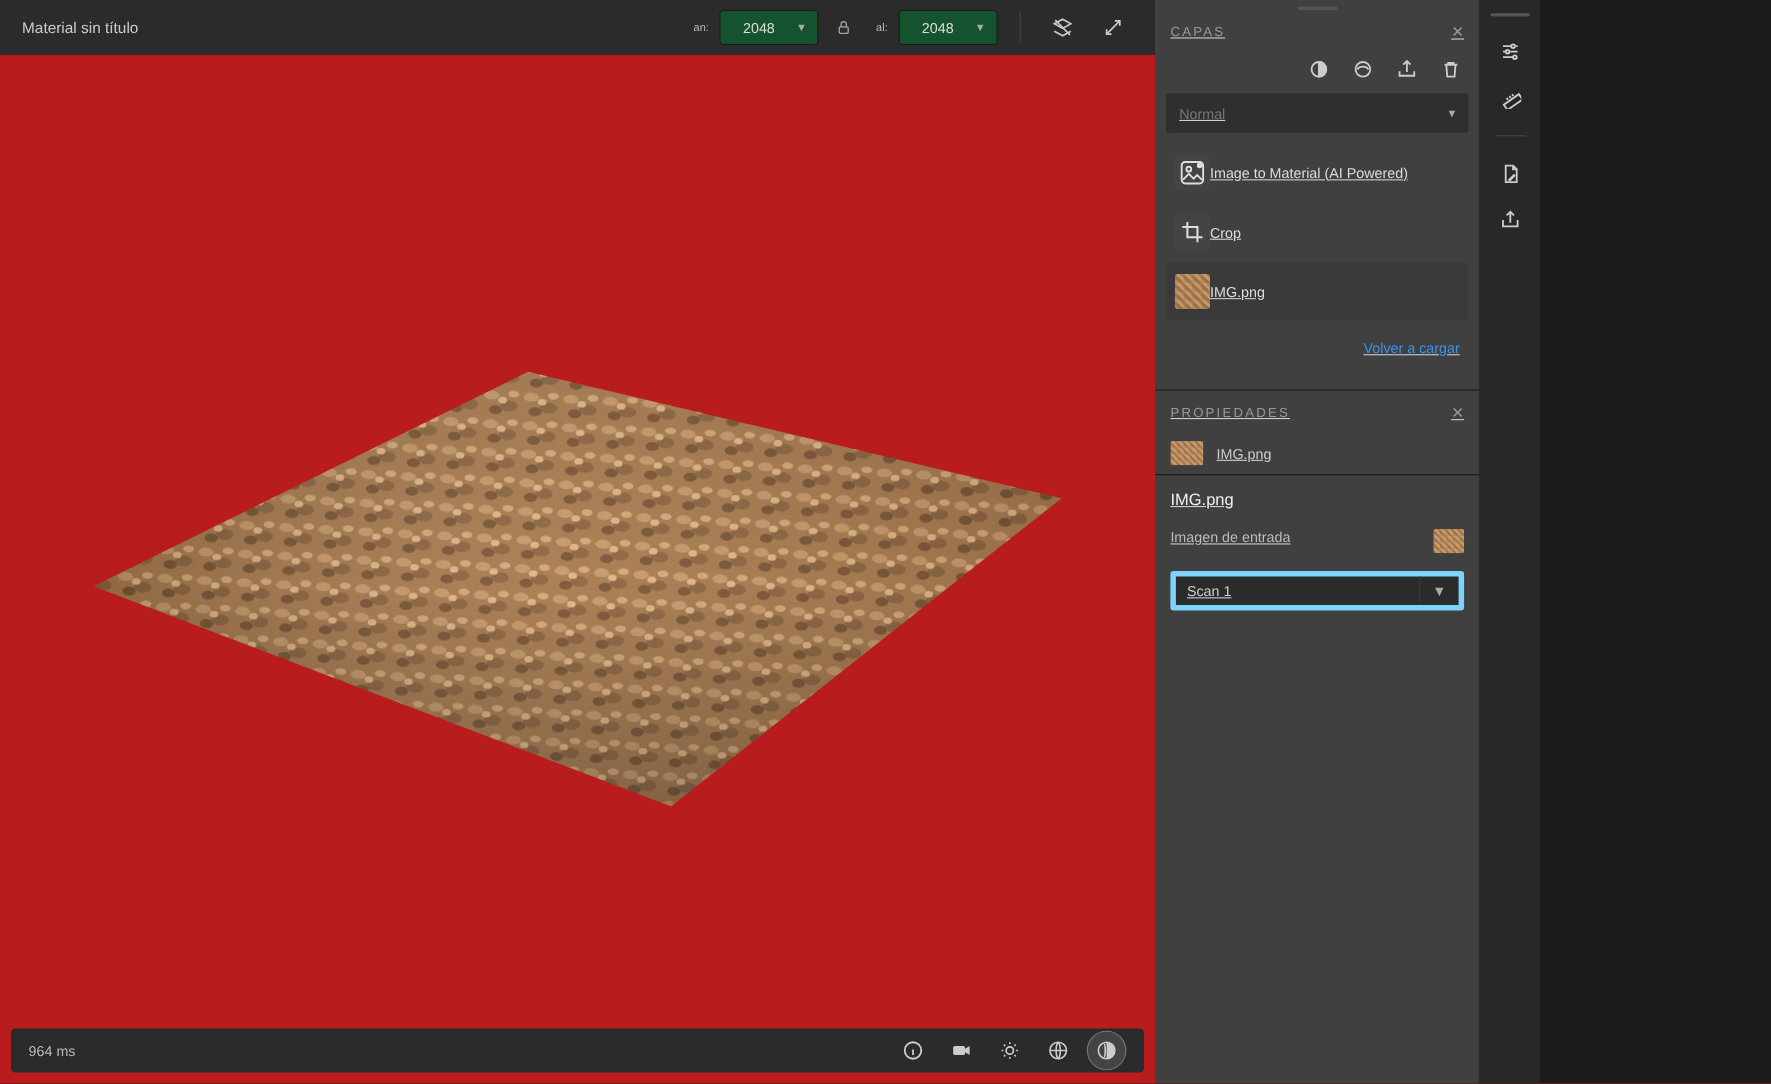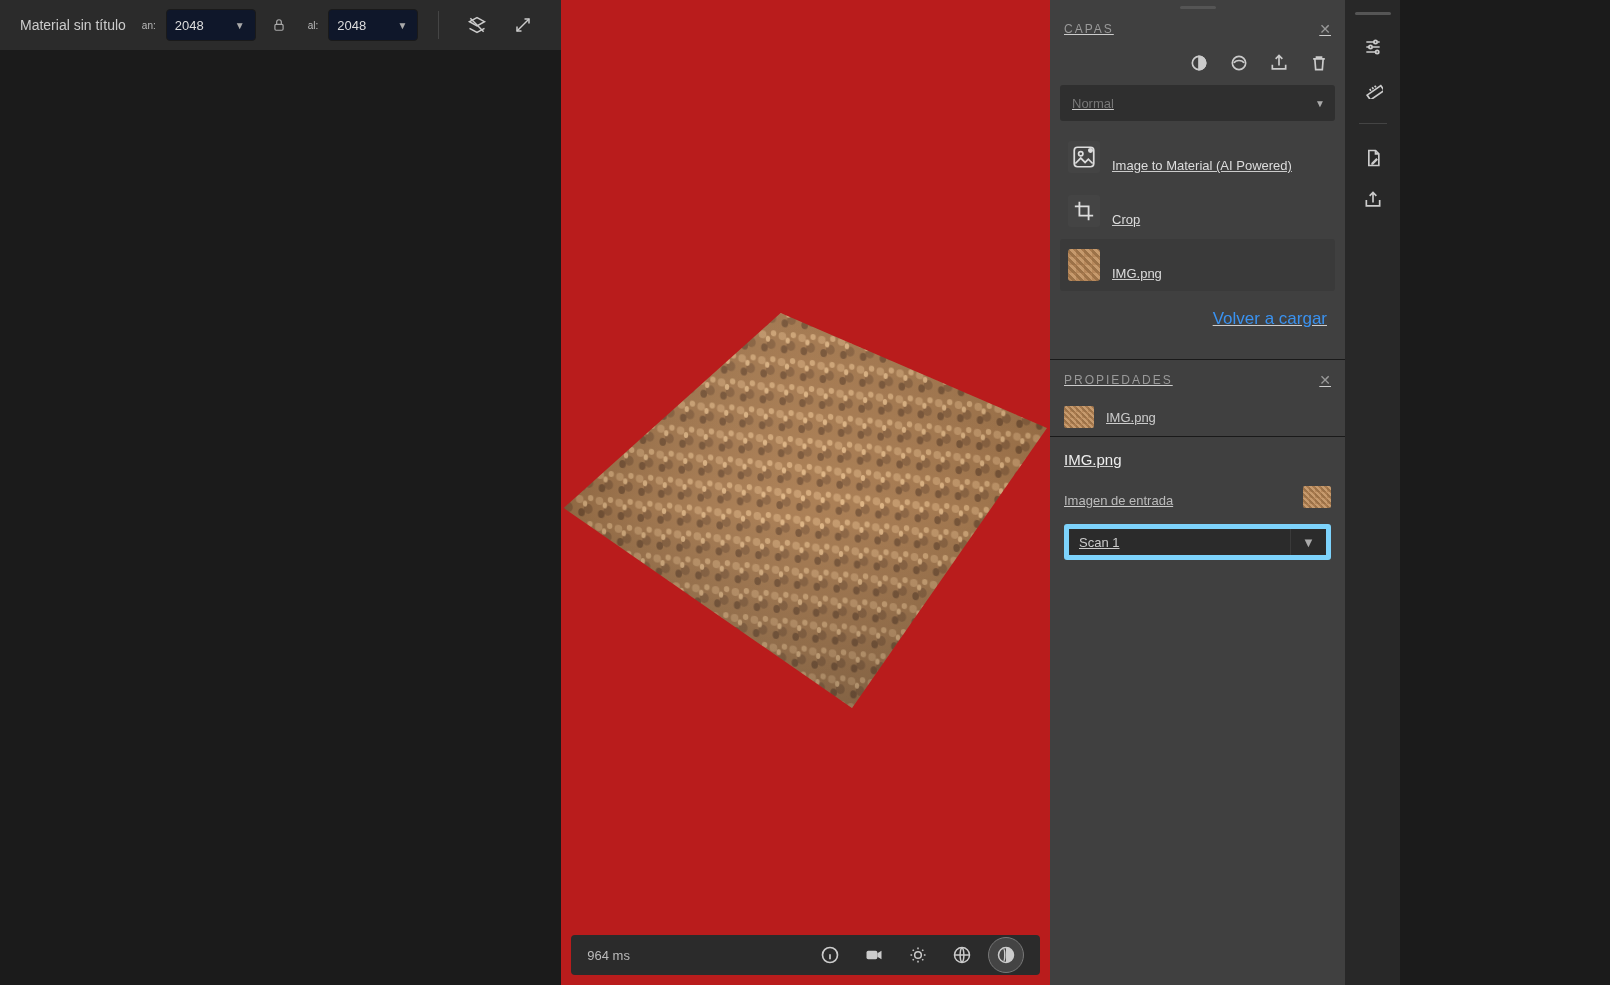--- a/index.html
+++ b/index.html
@@ -1,21 +1,21 @@
 <!DOCTYPE html>
 <html><head>
 <meta charset="utf-8">
 <style>
 * { margin:0; padding:0; box-sizing:border-box; font-family:-apple-system,Segoe UI,Arial,sans-serif; }
 body { background:#1b1b1b; color:#ccc; width:1610px; height:985px; overflow:hidden; font-size:13px; display:flex; }
-.main-wrap { width:1050px; display:flex; flex-direction:row; position:relative; }
+.main-wrap { width:1050px; display:flex; flex-direction:column; position:relative; }
 .topbar { height:50px; background:#2b2b2b; display:flex; align-items:center; padding:0 20px; gap:10px; }
 .title { flex:1; color:#ccc; font-size:14px; }
 .lbl { color:#bbb; font-size:10px; margin-left:6px;}
-.res-sel { width:90px; height:32px; background:#0f172a; border:1px solid #1a1a1a; border-radius:4px; color:#ddd; display:flex; align-items:center; padding:0 8px; position:relative; cursor:pointer;}
+.res-sel { width:90px; height:32px; background:#14532d; border:1px solid #1a1a1a; border-radius:4px; color:#ddd; display:flex; align-items:center; padding:0 20px; position:relative; cursor:pointer;}
 .chev { position:absolute; right:10px; color:#aaa; font-size:10px;}
 .lock-ico { width:22px; height:22px; display:flex; align-items:center; justify-content:center; color:#aaa; margin:0 2px;}
 .vsep { width:1px; height:28px; background:#454545; margin:0 10px;}
 .tbtn { width:36px; height:36px; display:flex; align-items:center; justify-content:center; color:#ccc; cursor:pointer; border-radius:3px;}
 .viewport { flex:1; background:#b91c1c; position:relative; display:flex; align-items:center; justify-content:center; overflow:hidden;}
 .plane { width:890px; height:410px; position:relative; transform:translateY(20px);}
 .plane svg { width:100%; height:100%; }
 .statusbar { position:absolute; bottom:10px; left:10px; right:10px; height:40px; background:#2b2b2b; border-radius:4px; display:flex; align-items:center; padding:0 16px; gap:8px;}
 .ms { flex:1; color:#bbb;}
 .sbtn { width:36px; height:36px; display:flex; align-items:center; justify-content:center; color:#ccc; border-radius:50%; cursor:pointer;}
@@ -23,31 +23,31 @@
 .rightpanel { width:295px; background:#404040; display:flex; flex-direction:column;text-decoration:underline;}
 .grip { display:flex; justify-content:center; padding:6px 0;}
 .grip span{width:36px;height:3px;background:#555;border-radius:2px;}
 .sec-head { display:flex; align-items:center; padding:6px 14px 10px 14px;}
 .sec-title { flex:1; color:#999; font-size:12px; letter-spacing:2px;}
 .close-x { color:#999; cursor:pointer; font-size:14px;}
 .lay-tools { display:flex; justify-content:flex-end; gap:16px; padding:4px 14px 10px 14px;}
 .ltool { width:24px; height:24px; display:flex; align-items:center; justify-content:center; color:#ccc; cursor:pointer;}
 .blend { margin:0 10px 10px 10px; height:36px; background:#2f2f2f; border-radius:3px; display:flex; align-items:center; padding:0 12px; position:relative; color:#777;}
 .layer-list { padding:0 10px;}
-.layer { display:flex; align-items:flex-end; gap:12px; padding:10px 8px; border-radius:3px; cursor:pointer; color:#ddd; margin-bottom:2px;}
+.layer { display:flex; align-items:center; padding:10px 8px; border-radius:3px; cursor:pointer; color:#ddd; margin-bottom:2px;}
 .layer.sel{background:#3a3a3a;}
 .thumb { width:32px; height:32px; background:#444; border-radius:3px; display:flex; align-items:center; justify-content:center; overflow:hidden;}
 .reload { text-align:right; padding:16px 18px 30px 18px;}
-.reload a{color:#3a92f0; text-decoration:none; font-size:17px; cursor:pointer;}
+.reload a{color:#3a92f0; text-decoration:none; font-size:13px; cursor:pointer;}
 .divider { height:1px; background:#1a1a1a;}
 .prop-sec { padding-top:6px;}
 .prop-row { display:flex; align-items:center; gap:12px; padding:8px 14px;}
 .prop-thumb { width:30px; height:22px; background:#b8895c; border-radius:2px;}
 .prop-title { padding:14px 14px 8px 14px; font-size:15px; color:#eee;}
-.prop-field { padding:10px 14px; display:flex; align-items:flex-end;}
+.prop-field { padding:10px 14px; display:flex; align-items:flex-start;}
 .prop-field .flabel{flex:1; color:#bbb;}
 .mini-thumb{width:28px;height:22px;background:#b8895c;border-radius:2px;}
 .sel-box { margin:6px 14px 14px 14px; height:36px; background:#2b2b2b; border:5px solid #7dd3fc; border-radius:3px; display:flex; align-items:center; padding:0 10px; position:relative; color:#ccc;}
 .sel-box .schev{position:absolute;right:0;top:0;bottom:0;width:36px;border-left:1px solid #3a3a3a;display:flex;align-items:center;justify-content:center;color:#aaa;cursor:pointer;}
 .farright { width:55px; background:#282828; display:flex; flex-direction:column; align-items:center; padding-top:8px; gap:6px;}
 .farright .grip{padding:4px 0 8px 0;}
 .frbtn { width:36px; height:36px; display:flex; align-items:center; justify-content:center; color:#ccc; cursor:pointer; border-radius:3px;}
 .frsep { width:28px; height:1px; background:#444; margin:10px 0;}
 svg{display:block;}
 

